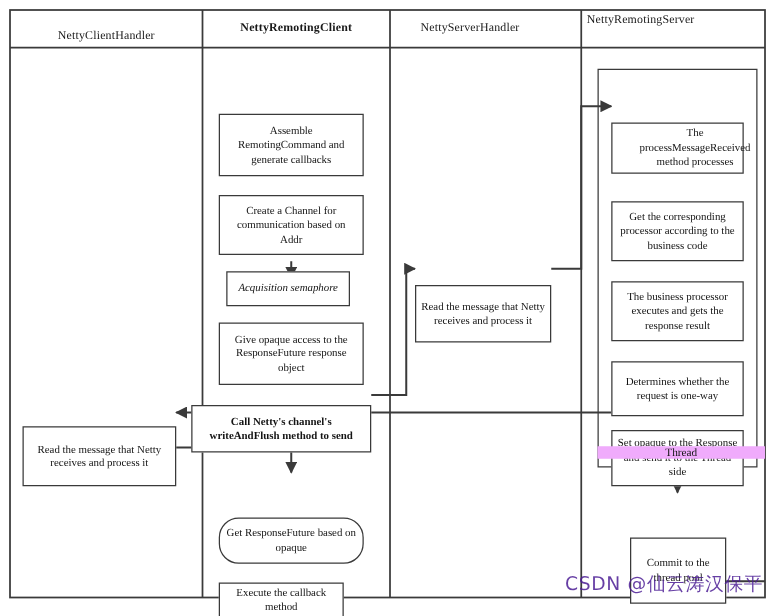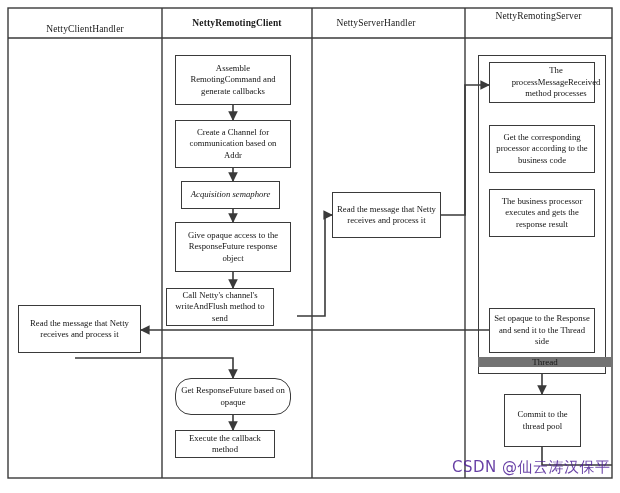--- a/index.html
+++ b/index.html
@@ -41,33 +41,34 @@
     background: #ffffff;
     border: 1.4px solid #3a3a3a;
     display: flex;
     align-items: center;
     justify-content: center;
     text-align: center;
     font-size: 8.7px;
     line-height: 11.5px;
     padding: 2px 4px;
     color: #141414;
+    margin-top: 36px;
   }
   .thread-box {
     position: absolute;
     box-sizing: border-box;
     background: transparent;
     border: 1.4px solid #3a3a3a;
   }
   .thread-label {
     position: absolute;
     text-align: center;
     font-size: 9px;
     color: #141414;
-    background: #737373;
+    background: #f0abfc;
     padding: 0 3px;
   }
   .watermark {
     position: absolute;
     font-size: 15px;
     color: #4c1d95;
     letter-spacing: 0.5px;
     white-space: nowrap;
     font-family: "DejaVu Sans", sans-serif;
     opacity: 0.85;
@@ -116,48 +117,49 @@
 
       <line x1="542" y1="374" x2="542" y2="394" marker-end="url(#arrow)"></line>
 
       <path d="M 542 447 L 542 465 L 612 465"></path>
     </g>
   </svg>
 
   <div class="lane-title" style="left:8px; top:8px; width:154px; height:42px;">NettyClientHandler</div>
   <div class="lane-title" style="left:162px; top:8px; width:150px; height:30px;font-weight:bold;">NettyRemotingClient</div>
   <div class="lane-title" style="left:312px; top:8px; width:128px; height:30px;">NettyServerHandler</div>
-  <div class="lane-title" style="left:465px; top:8px; width:147px; height:16px;">NettyRemotingServer</div>
+  <div class="lane-title" style="left:439px; top:8px; width:147px; height:16px;">NettyRemotingServer</div>
 
   <div class="node" style="left:175px; top:55px; width:116px; height:50px;">Assemble RemotingCommand and generate callbacks</div>
 
   <div class="node" style="left:175px; top:120px; width:116px; height:48px;">Create a Channel for communication based on Addr</div>
 
   <div class="node" style="left:181px; top:181px; width:99px; height:28px;font-style:italic;">Acquisition semaphore</div>
 
   <div class="node" style="left:175px; top:222px; width:116px; height:50px;">Give opaque access to the ResponseFuture response object</div>
 
-  <div class="node" style="left:166px; top:288px; width:108px; height:38px;">Call Netty's channel's writeAndFlush method to send</div>
+  <div class="node" style="left:153px; top:288px; width:144px; height:38px;font-weight:bold;">Call Netty's channel's writeAndFlush method to send</div>
 
   <div class="node" style="left:175px; top:378px; width:116px; height:37px;border-radius:16px;">Get ResponseFuture based on opaque</div>
 
   <div class="node" style="left:175px; top:430px; width:100px; height:28px;">Execute the callback method</div>
 
   <div class="node" style="left:18px; top:305px; width:123px; height:48px;">Read the message that Netty receives and process it</div>
 
   <div class="node" style="left:332px; top:192px; width:109px; height:46px;">Read the message that Netty receives and process it</div>
 
   <div class="thread-box" style="left:478px; top:55px; width:128px; height:319px;"></div>
 
   <div class="node" style="left:489px; top:62px; width:106px; height:41px;padding-left:32px;">The processMessageReceived method processes</div>
 
   <div class="node" style="left:489px; top:125px; width:106px; height:48px;">Get the corresponding processor according to the business code</div>
 
   <div class="node" style="left:489px; top:189px; width:106px; height:48px;">The business processor executes and gets the response result</div>
 
+  <div class="node" style="left:489px; top:253px; width:106px; height:44px;">Determines whether the request is one-way</div>
 
   <div class="node" style="left:489px; top:308px; width:106px; height:45px;">Set opaque to the Response and send it to the Thread side</div>
 
   <div class="thread-label" style="left:478px; top:357px; width:128px;">Thread</div>
 
   <div class="node" style="left:504px; top:394px; width:77px; height:53px;">Commit to the thread pool</div>
 
   <div class="watermark" style="left:452px; top:458px;">CSDN @仙云涛汉保平</div>
 
 </div>

